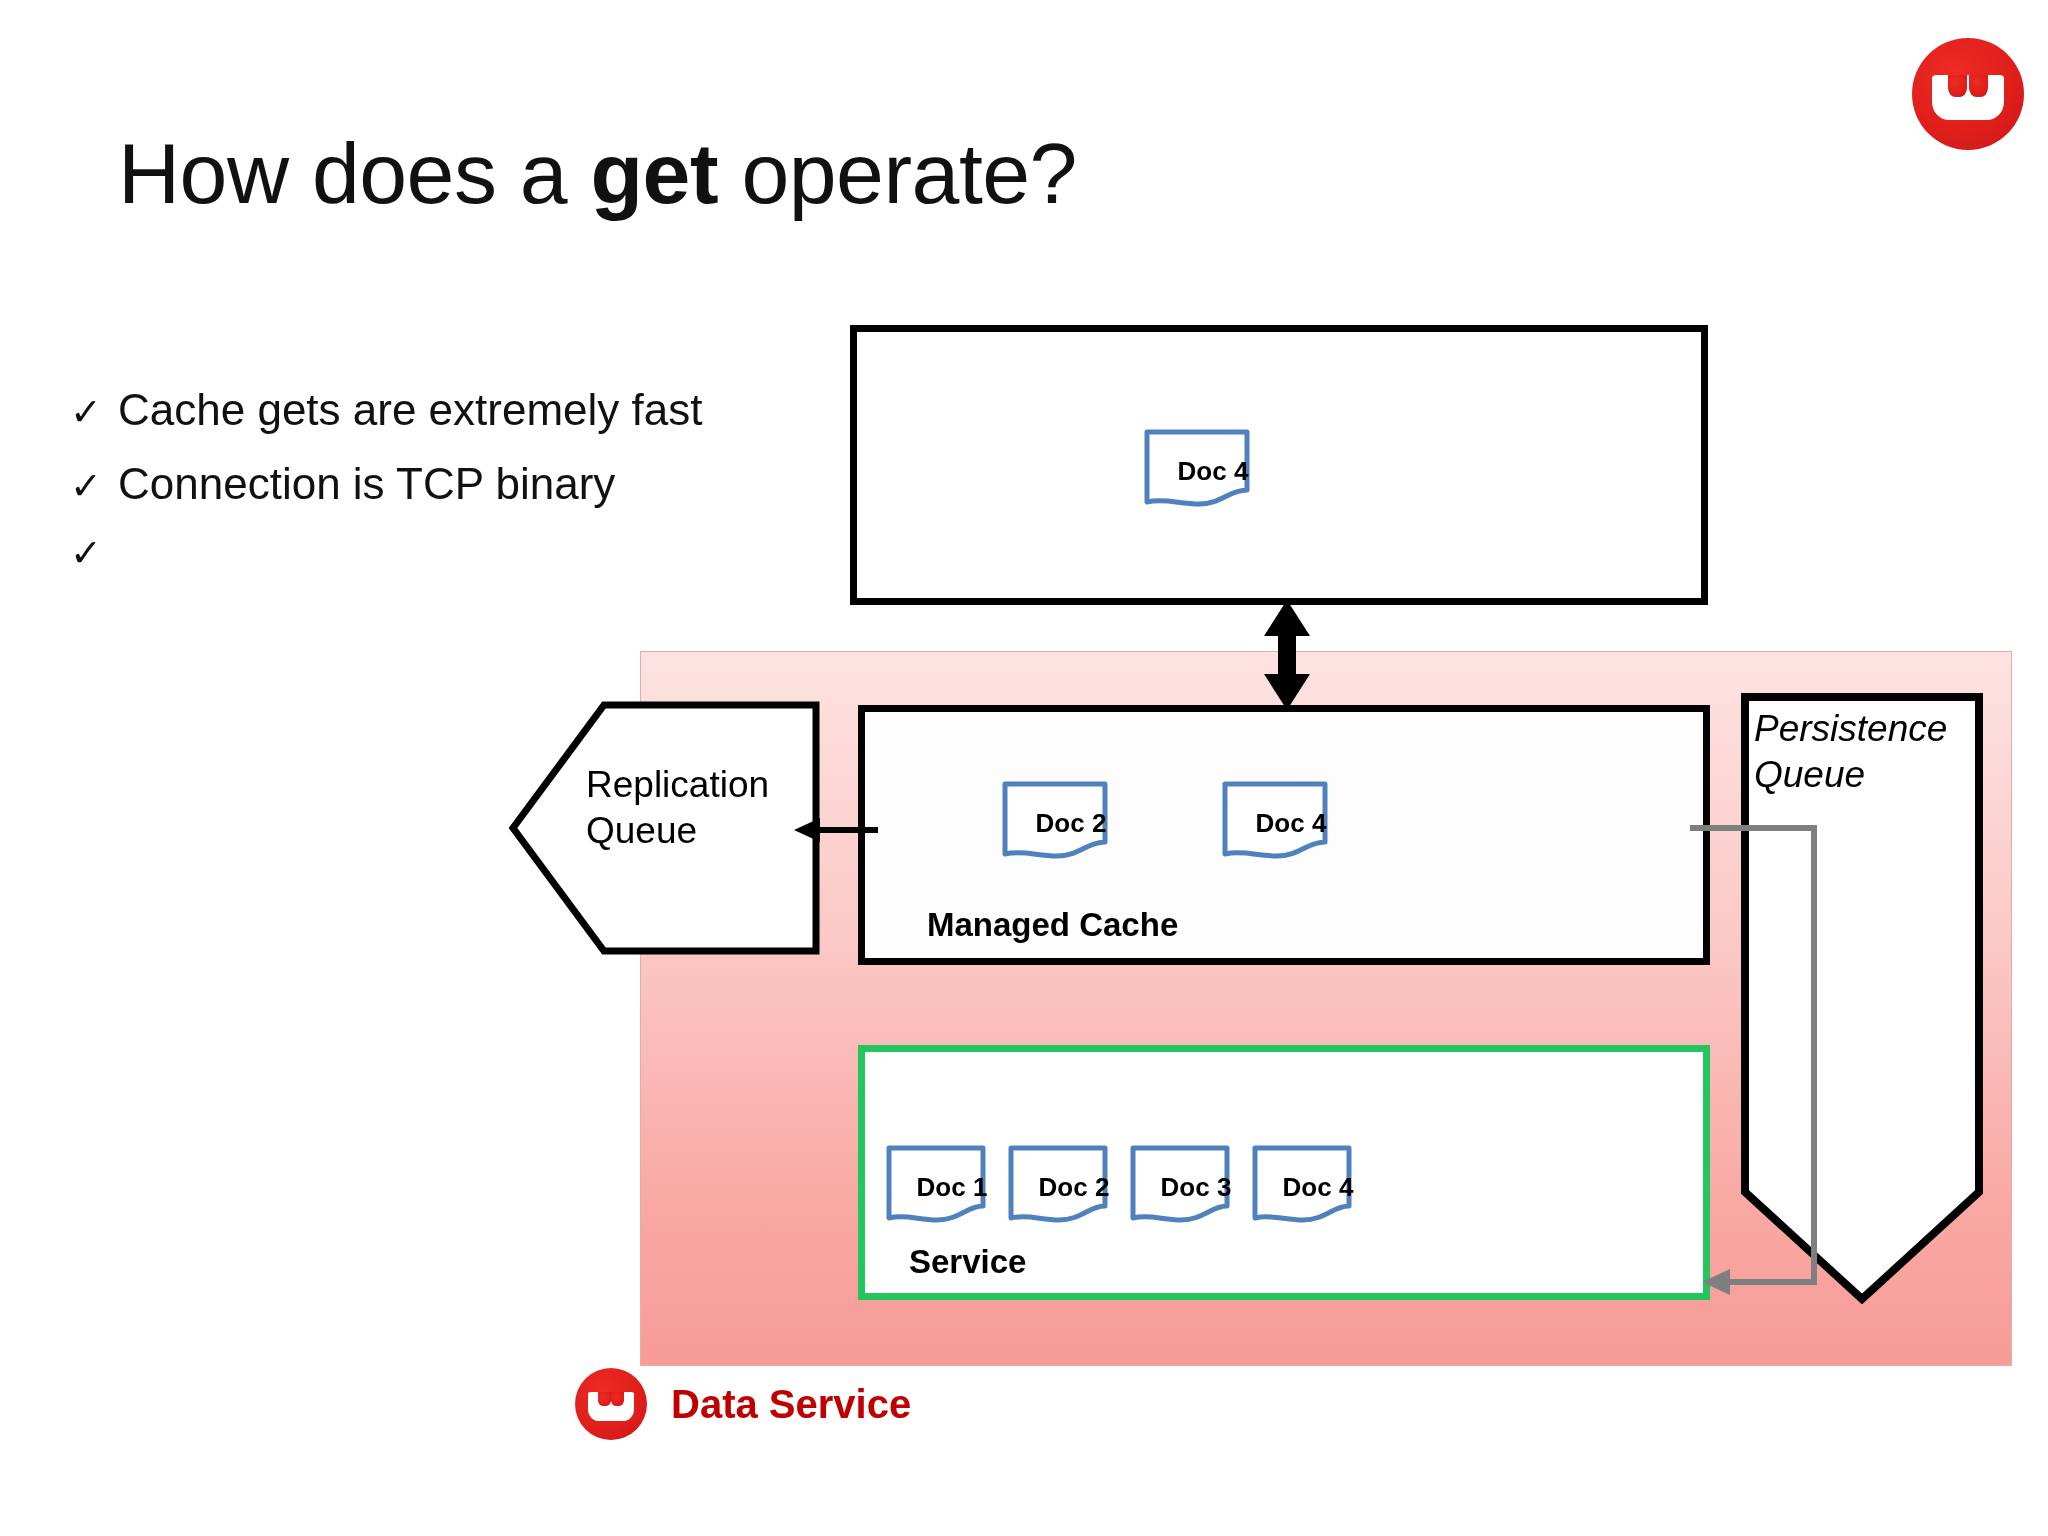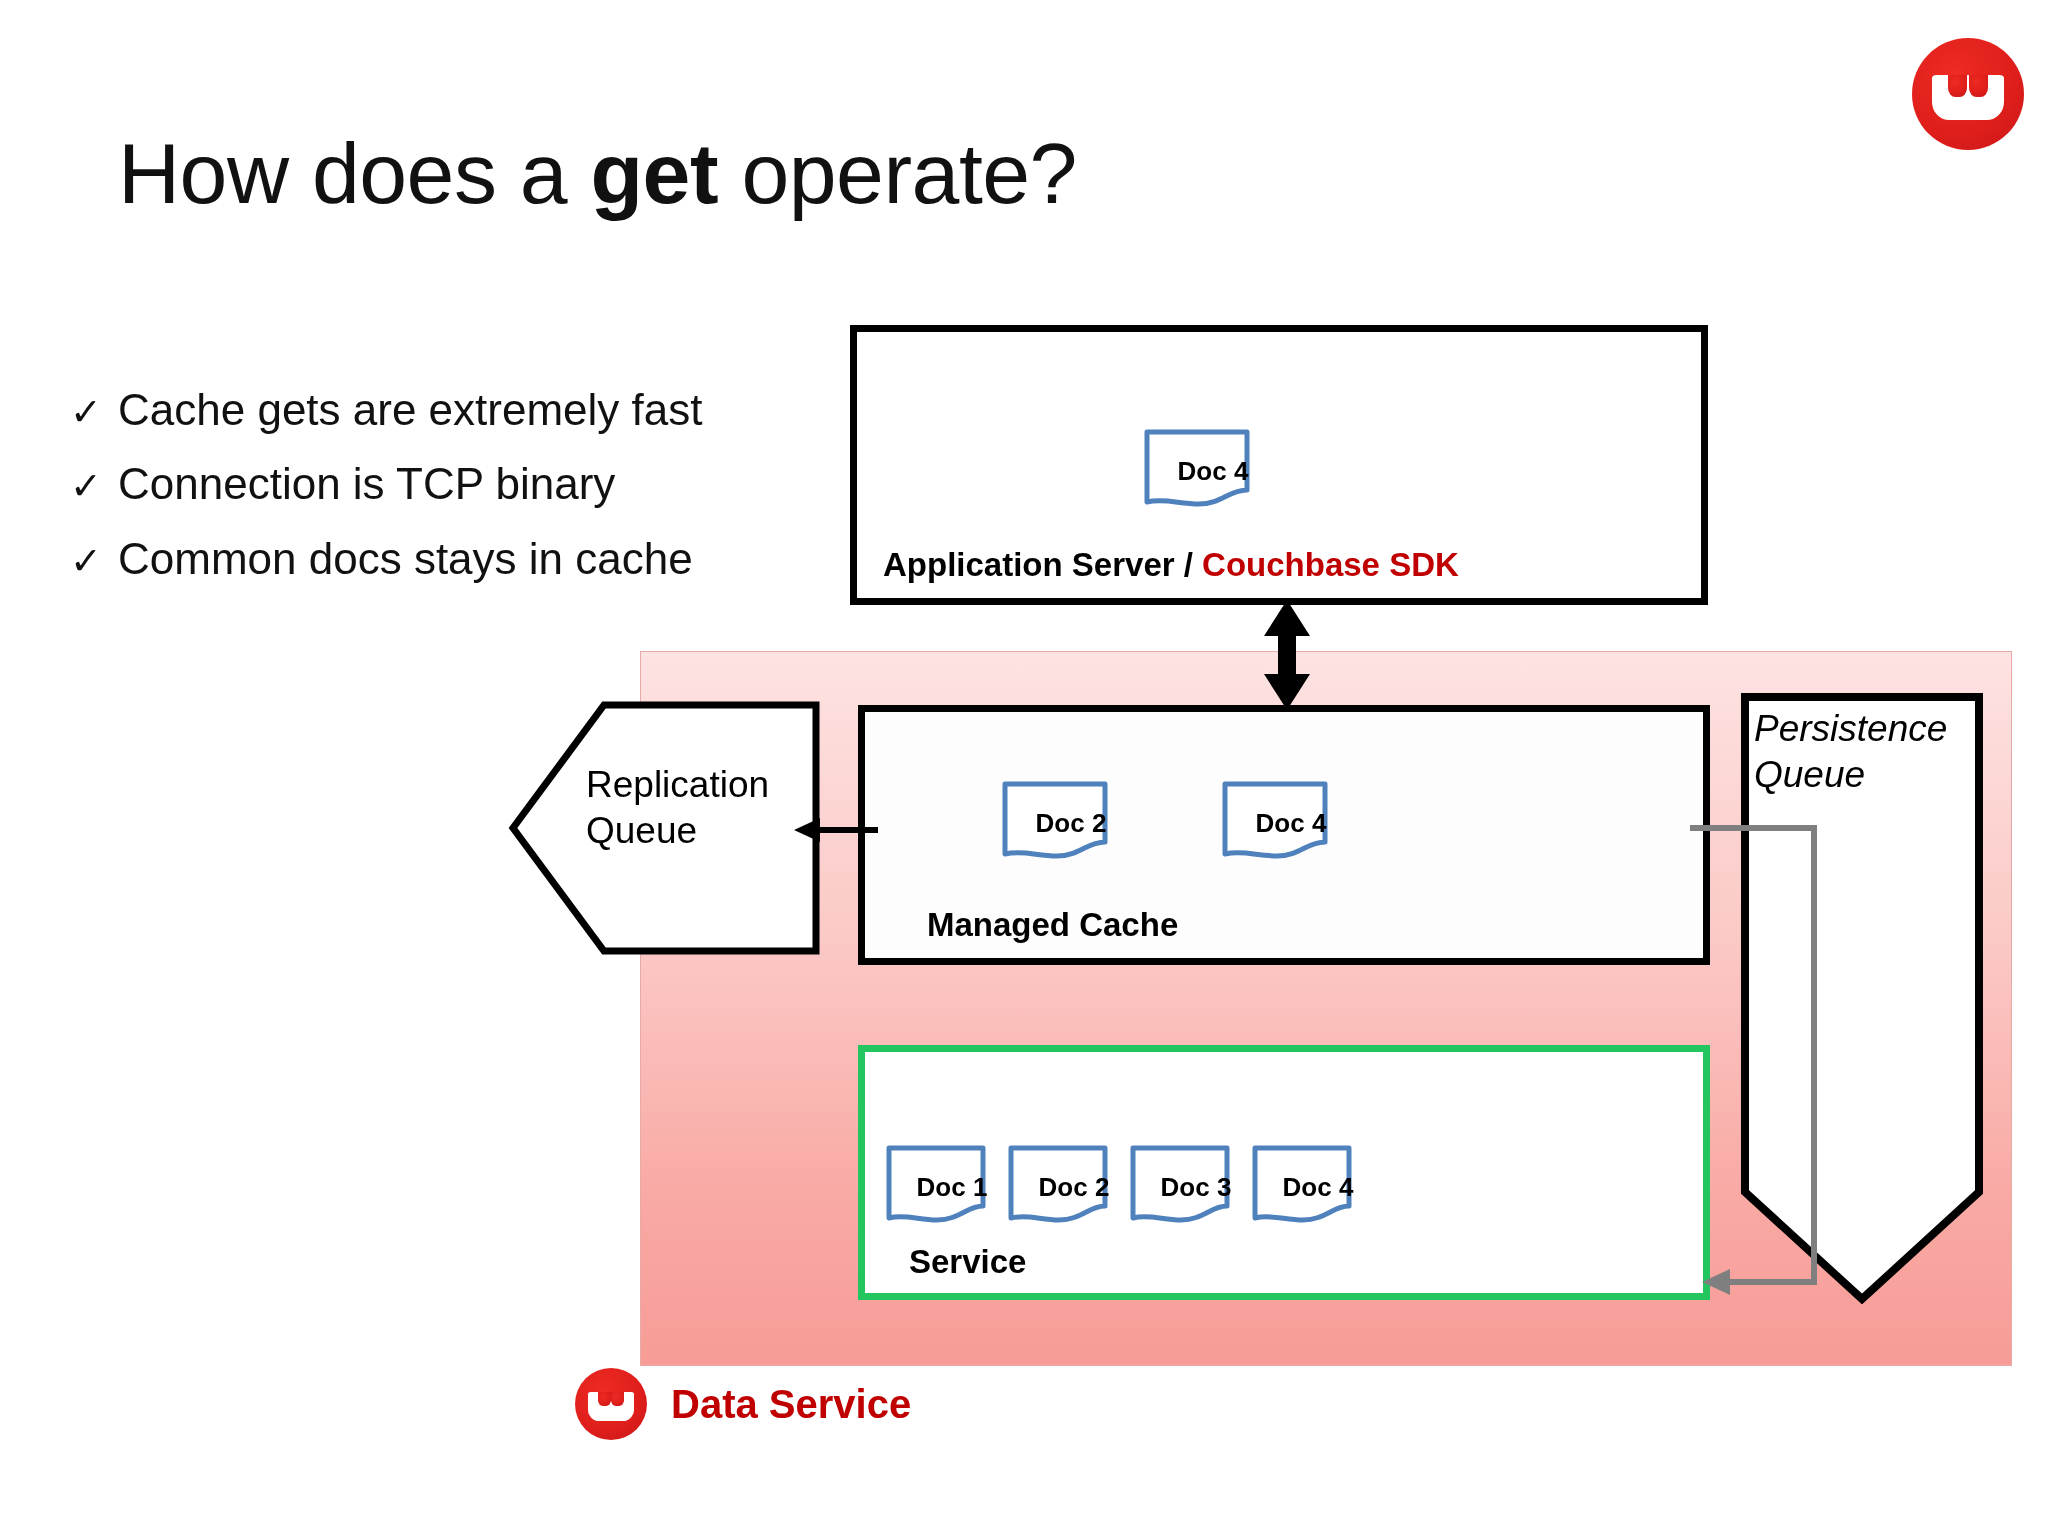--- a/index.html
+++ b/index.html
@@ -257,34 +257,32 @@
     <div class="bullet">
       <span class="check">✓</span>
       <span class="btext">Cache gets are extremely fast</span>
     </div>
     <div class="bullet">
       <span class="check">✓</span>
       <span class="btext">Connection is TCP binary</span>
     </div>
     <div class="bullet">
       <span class="check">✓</span>
-      <span class="btext">Common docs stays in cache</span>
     </div>
   </div>
 
   <div id="data-service-panel"></div>
 
   <div id="app-server-box">
     <div class="doc" style="left:286px; top:96px; width:108px; height:82px;">
       <svg width="108" height="82" viewBox="0 0 108 82">
         <path d="M4 4 H104 V62 C86 62 78 76 56 76 C36 76 22 70 4 74 Z" fill="#ffffff" stroke="#4F81BD" stroke-width="5" stroke-linejoin="round"></path>
       </svg>
       <div class="doclabel">Doc 4</div>
     </div>
-    <div id="app-server-label"><span>Application Server / </span><span class="accent">Couchbase SDK</span></div>
   </div>
 
   <div id="managed-cache-box">
     <div class="doc" style="left:136px; top:68px; width:108px; height:82px;">
       <svg width="108" height="82" viewBox="0 0 108 82">
         <path d="M4 4 H104 V62 C86 62 78 76 56 76 C36 76 22 70 4 74 Z" fill="#ffffff" stroke="#4F81BD" stroke-width="5" stroke-linejoin="round"></path>
       </svg>
       <div class="doclabel">Doc 2</div>
     </div>
     <div class="doc" style="left:356px; top:68px; width:108px; height:82px;">

